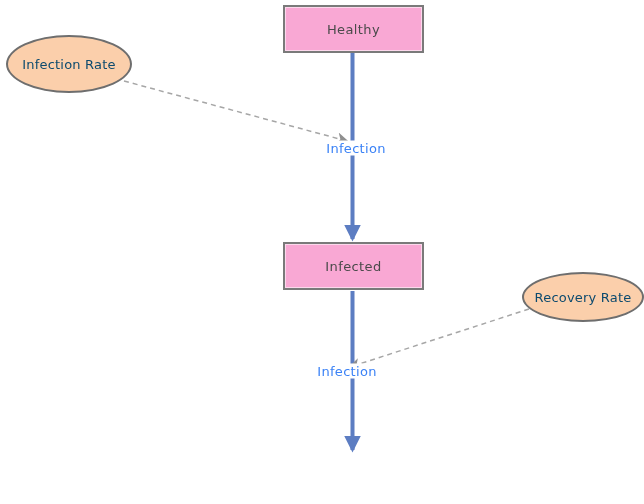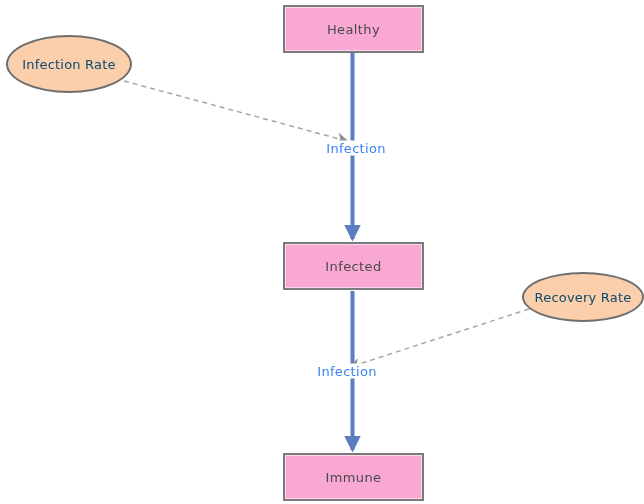--- a/index.html
+++ b/index.html
@@ -93,18 +93,17 @@
 
     <line x1="124" y1="81" x2="347" y2="141" stroke="#a6a6a6" stroke-width="1.5" stroke-dasharray="5,4" marker-end="url(#influenceHead)"></line>
     <line x1="529" y1="309" x2="350" y2="367" stroke="#a6a6a6" stroke-width="1.5" stroke-dasharray="5,4" marker-end="url(#influenceHead)"></line>
   </svg>
 
   <div class="flow-label flow-label-infection">Infection</div>
   <div class="flow-label flow-label-recovery">Infection</div>
 
   <div class="stock stock-healthy">Healthy</div>
   <div class="stock stock-infected">Infected</div>
-  <div class="stock stock-immune">Immune</div>
 
   <div class="variable variable-infection-rate">Infection Rate</div>
   <div class="variable variable-recovery-rate">Recovery Rate</div>
 
 </div>
 
 </body></html>

